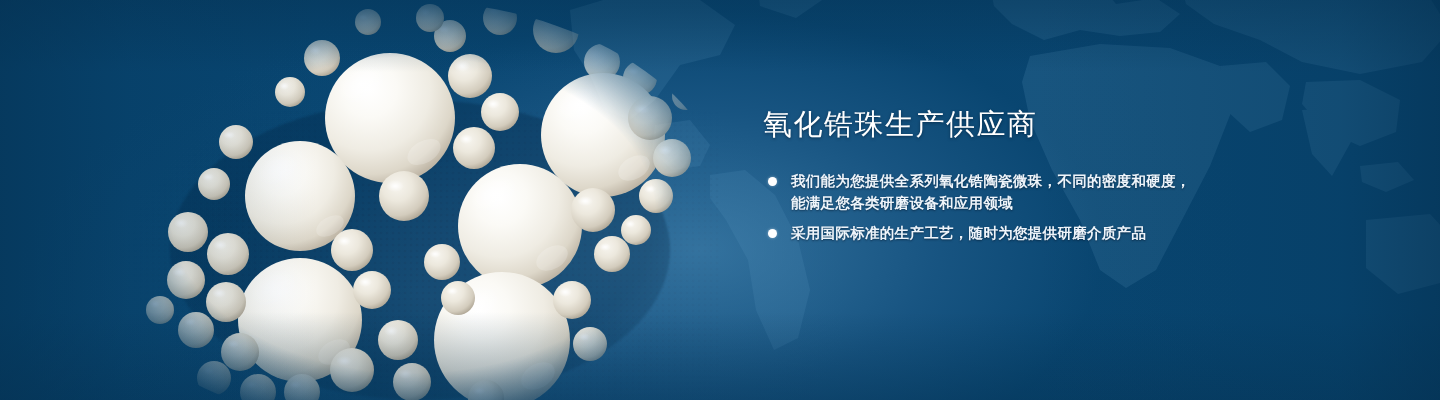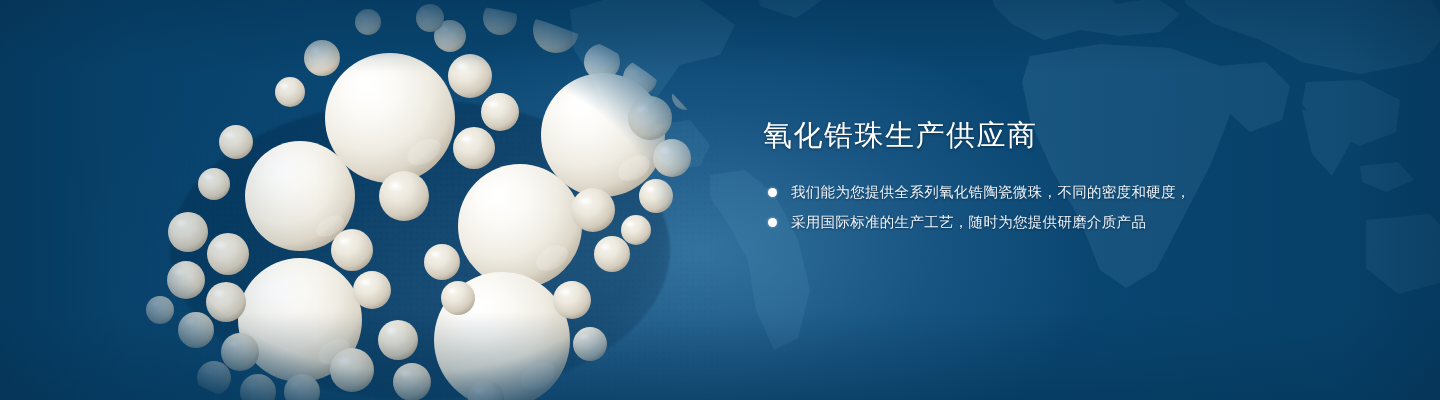--- a/index.html
+++ b/index.html
@@ -43,21 +43,21 @@
     opacity:0.55;
     pointer-events:none;
   }
   
   .beads{
     position:absolute;left:0;top:0;width:760px;height:400px;
     pointer-events:none;
   }
   
   .copy{
-    position:absolute;left:763px;top:117px;width:520px;
+    position:absolute;left:763px;top:106px;width:520px;
   }
   .headline{
     color:#ffffff;
     font-size:29px;
     line-height:1.25;
     letter-spacing:1.5px;
     font-weight:400;
     margin:0 0 28px 0;
     text-shadow:0 1px 3px rgba(0,20,40,0.55);
     white-space:nowrap;
@@ -73,21 +73,21 @@
     letter-spacing:0.3px;
     text-shadow:0 1px 2px rgba(0,18,38,0.55);
   }
   .bullet:last-child{margin-bottom:0;}
   .dot{
     position:absolute;left:5px;top:7px;
     width:9px;height:9px;border-radius:50%;
     background:#ffffff;
     box-shadow:0 0 3px rgba(255,255,255,0.45);
   }
-  .bullet .ln{display:block;}
+  .bullet .ln{display:block;font-weight:bold;}
 </style>
 </head>
 <body>
 
 <div id="banner">
 
   <div class="bg-base"></div>
 
   <svg class="bg-map" viewBox="0 0 900 380" aria-hidden="true">
     <g fill="#6fa8cf">
@@ -331,20 +331,21 @@
   <div class="bg-vignette"></div>
 
   <div class="copy">
     <h1 class="headline">氧化锆珠生产供应商</h1>
 
     <ul class="bullets">
 
       <li class="bullet">
         <span class="dot"></span>
         <span class="ln">我们能为您提供全系列氧化锆陶瓷微珠，不同的密度和硬度，</span>
+        <span class="ln">能满足您各类研磨设备和应用领域</span>
       </li>
 
 
       <li class="bullet">
         <span class="dot"></span>
         <span class="ln">采用国际标准的生产工艺，随时为您提供研磨介质产品</span>
       </li>
 
     </ul>
   </div>

